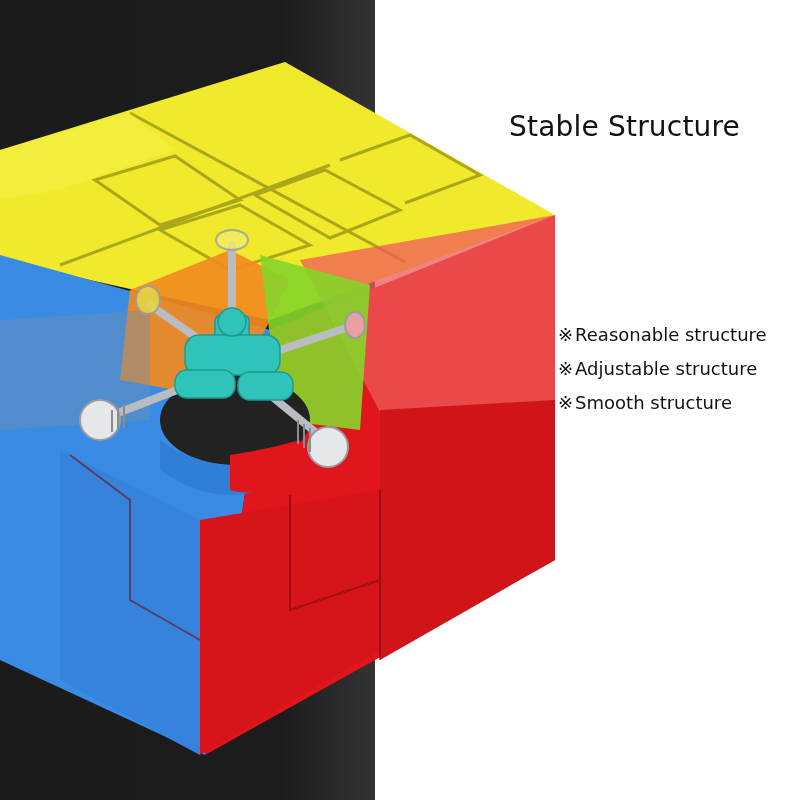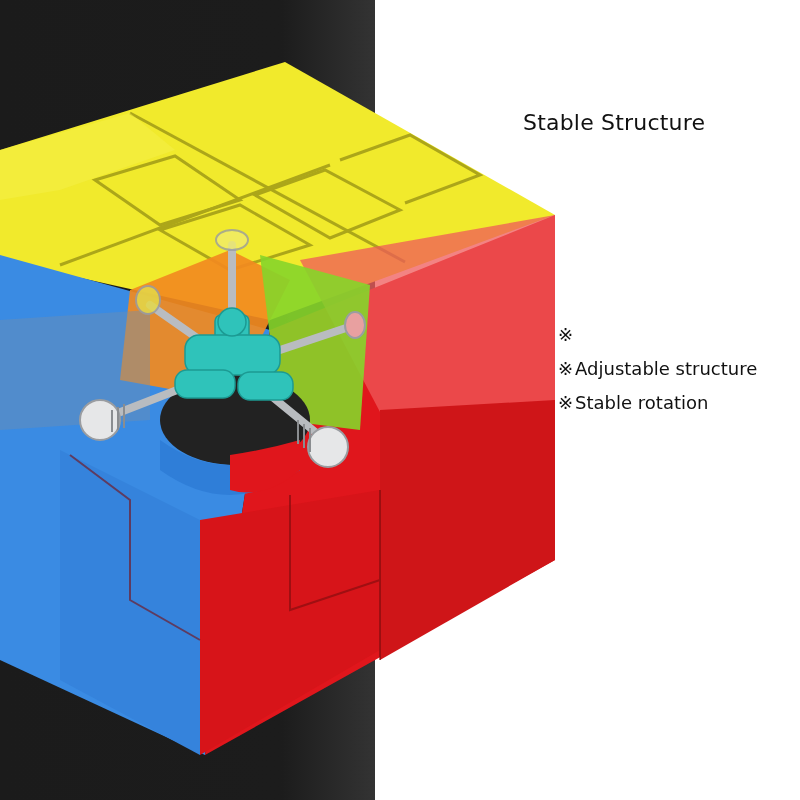--- a/index.html
+++ b/index.html
@@ -1,19 +1,19 @@
 <!DOCTYPE html>
 <html><head>
 <meta charset="utf-8">
 <style>
   html,body{margin:0;padding:0;}
   body{width:800px;height:800px;position:relative;overflow:hidden;background:#ffffff;font-family:"DejaVu Sans","Liberation Sans",sans-serif;}
   .dark-panel{position:absolute;left:0;top:0;width:375px;height:800px;background:linear-gradient(90deg,#1b1b1b 0%,#1c1c1c 75%,#333333 100%);}
   .cube{position:absolute;left:0;top:0;width:800px;height:800px;}
-  .title{position:absolute;left:523px;top:110px;font-size:22px;color:#111;letter-spacing:0.2px;}
+  .title{position:absolute;left:509px;top:110px;font-size:28px;color:#111;letter-spacing:0.2px;}
   .features{position:absolute;left:558px;top:318px;margin:0;padding:0;list-style:none;}
   .features li{font-size:18px;color:#111;height:34px;line-height:28px;white-space:nowrap;display:flex;align-items:center;}
   .features .mark{font-size:18px;margin-right:2px;}
 </style>
 </head>
 <body>
 
 <div class="dark-panel"></div>
 
 <svg class="cube" viewBox="0 0 800 800" xmlns="http://www.w3.org/2000/svg">
@@ -88,22 +88,23 @@
   </g>
 
   <polygon points="0,150 130,113 175,150 60,190 0,200" fill="#f6f04a" opacity="0.5"></polygon>
 </svg>
 
 <div class="title">Stable Structure</div>
 
 <ul class="features">
   <li>
     <span class="mark">※</span>
+    <span>Reasonable structure</span>
   </li>
   <li>
     <span class="mark">※</span>
     <span>Adjustable structure</span>
   </li>
   <li>
     <span class="mark">※</span>
-    <span>Stable rotation</span>
+    <span>Smooth structure</span>
   </li>
 </ul>
 
 </body></html>

